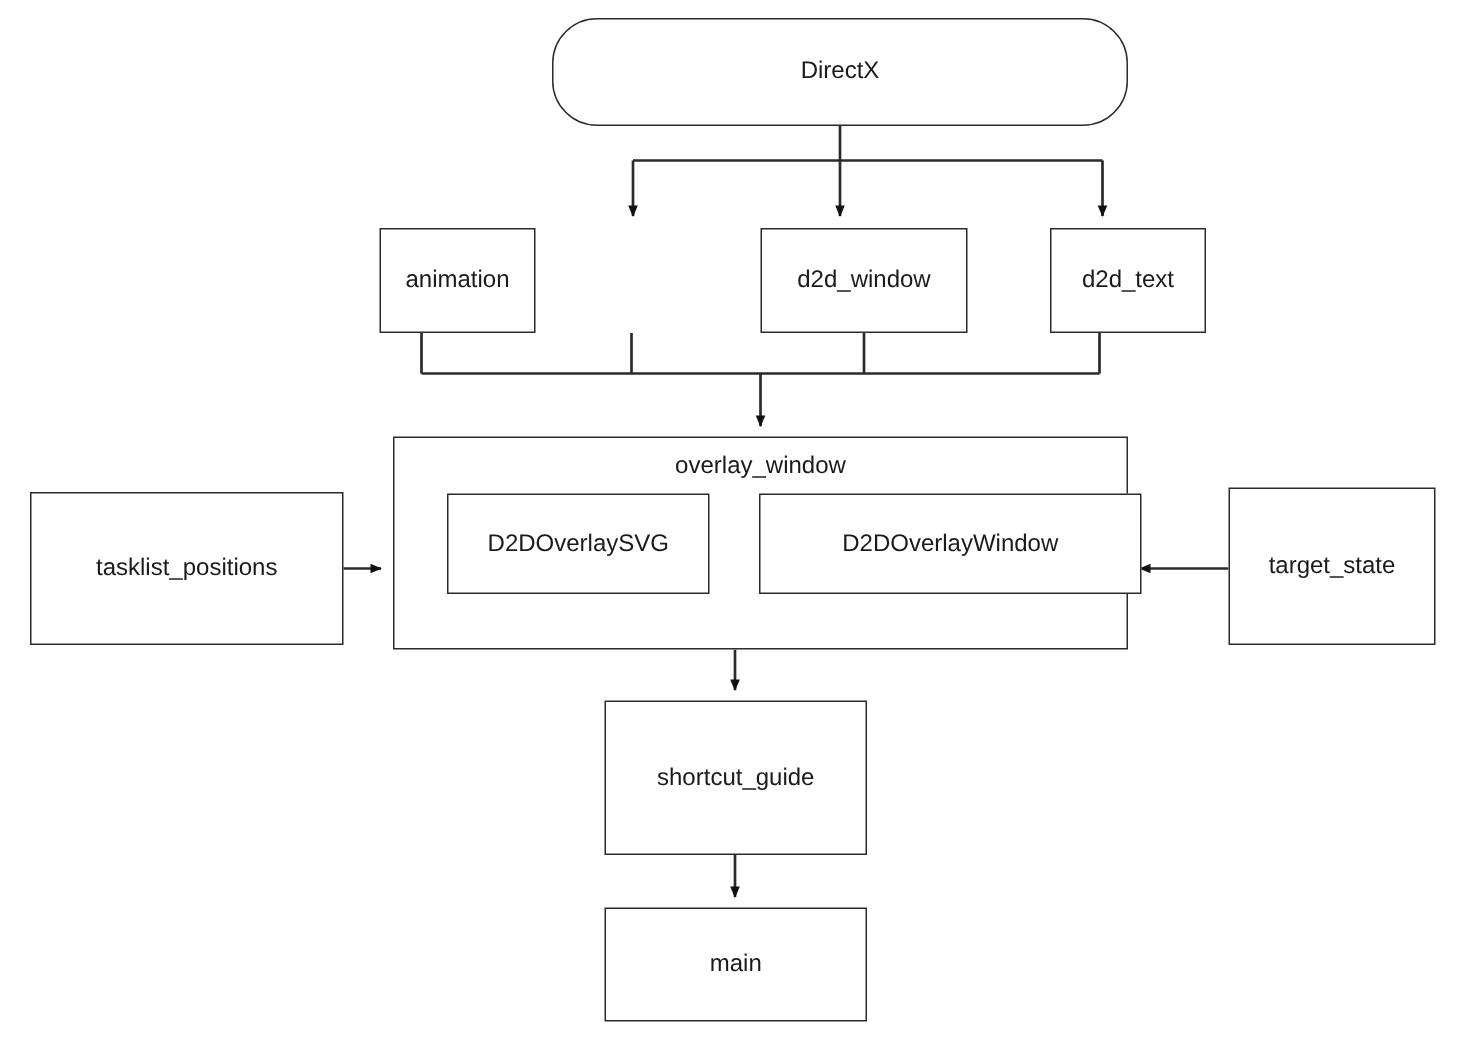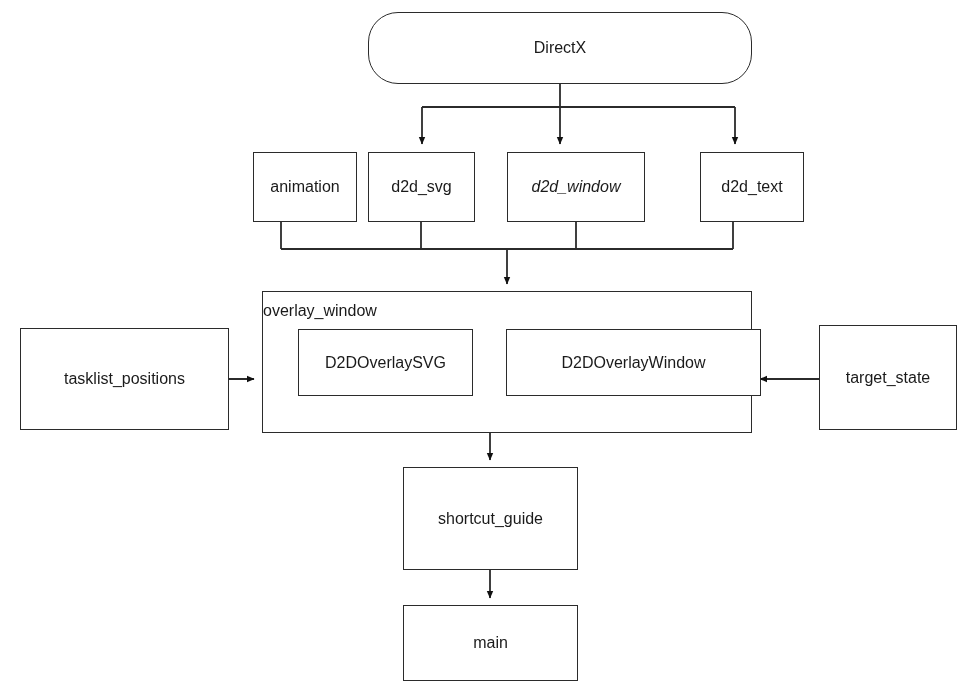--- a/index.html
+++ b/index.html
@@ -49,20 +49,21 @@
   .cluster {
     position: absolute;
     box-sizing: border-box;
     background: #ffffff;
     border: 1.6px solid #2b2b2b;
   }
   .cluster-title {
     position: absolute;
     left: 0;
     right: 0;
+    text-align: center;
     font-size: 16px;
     color: #1a1a1a;
     font-family: "Liberation Sans", sans-serif;
     white-space: nowrap;
   }
 </style>
 </head>
 <body>
 
 <div id="diagram-root">
@@ -100,25 +101,22 @@
   </svg>
 
   <div class="node" style="left:368px; top:12px; width:384px; height:72px;border-radius:30px;">
     <span class="node-label">DirectX</span>
   </div>
 
   <div class="node" style="left:229px; top:152px; width:104px; height:70px;margin-left:24px;">
     <span class="node-label">animation</span>
   </div>
 
-  <div class="node" style="left:368px; top:152px; width:107px; height:70px;">
-    <span class="node-label">d2d_svg</span>
-  </div>
 
-  <div class="node" style="left:507px; top:152px; width:138px; height:70px;font-style:italic;">
+  <div class="node" style="left:507px; top:152px; width:138px; height:70px;">
     <span class="node-label">d2d_window</span>
   </div>
 
   <div class="node" style="left:681px; top:152px; width:104px; height:70px;margin-left:19px;">
     <span class="node-label">d2d_text</span>
   </div>
 
   <div class="cluster" style="left:262px; top:291px; width:490px; height:142px;">
     <div class="cluster-title" style="top:10px;">overlay_window</div>
   </div>

